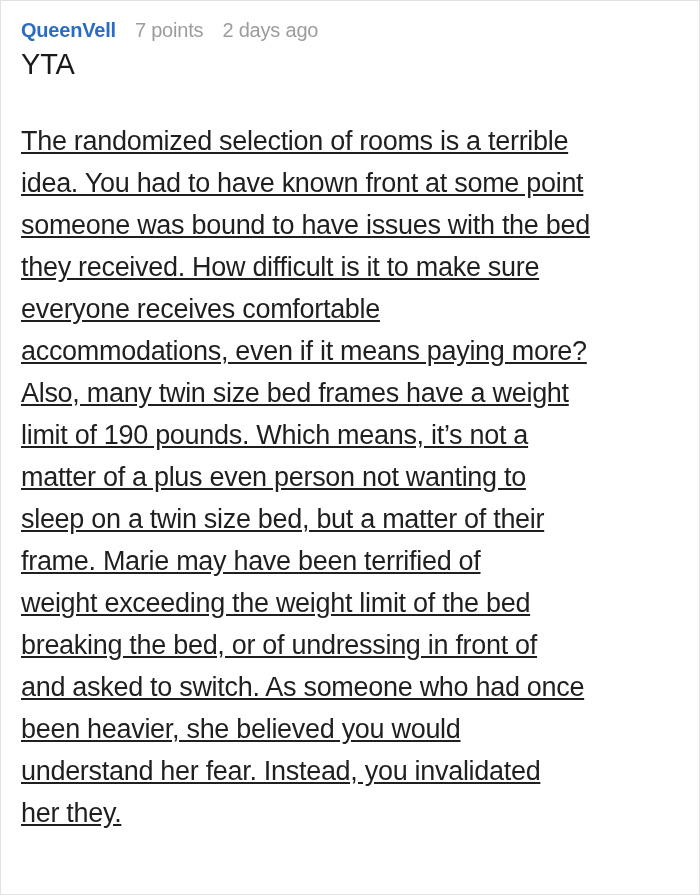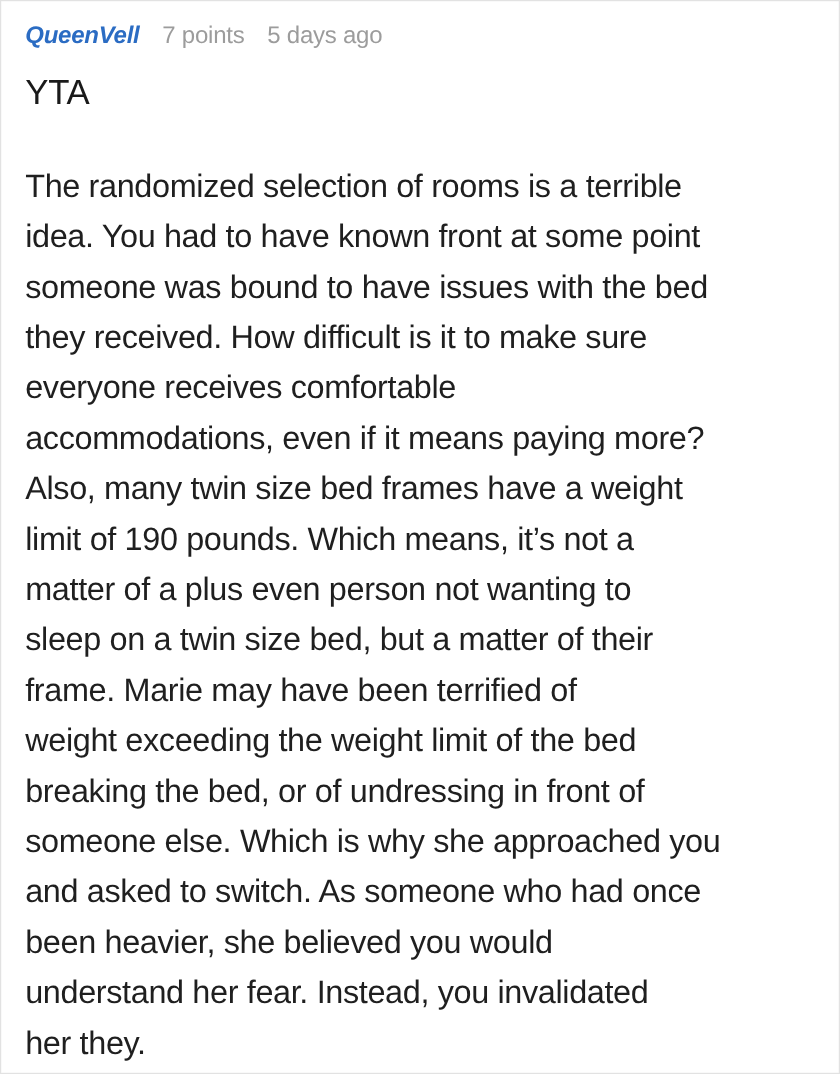--- a/index.html
+++ b/index.html
@@ -23,71 +23,70 @@
     gap: 19px;
     font-size: 20px;
     line-height: 24px;
     letter-spacing: -0.2px;
   }
   .author {
     color: #2b6cc3;
     font-weight: 700;
     text-decoration: none;
     cursor: pointer;
-    font-style: italic;
   }
   .meta {
     color: #9c9c9c;
     font-weight: 400;
   }
   .verdict {
-    margin-top: 19px;
+    margin-top: 5px;
     font-size: 29px;
     line-height: 34px;
     color: #1a1a1a;
     letter-spacing: -0.2px;
   }
   .comment-body {
     margin-top: 39px;
     font-size: 27px;
     line-height: 42px;
     color: #1f1f1f;
     letter-spacing: -0.3px;
   }
   .comment-body .line {
     white-space: nowrap;
+    text-decoration: underline;
   }
 </style>
 </head>
 <body>
 
 <div class="comment-card">
 
   <div class="meta-row">
     <span class="author">QueenVell</span>
     <span class="meta">7 points</span>
-    <span class="meta">5 days ago</span>
+    <span class="meta">2 days ago</span>
   </div>
 
   <div class="verdict">YTA</div>
 
   <div class="comment-body">
     <div class="line">The randomized selection of rooms is a terrible</div>
     <div class="line">idea. You had to have known front at some point</div>
     <div class="line">someone was bound to have issues with the bed</div>
     <div class="line">they received. How difficult is it to make sure</div>
     <div class="line">everyone receives comfortable</div>
     <div class="line">accommodations, even if it means paying more?</div>
     <div class="line">Also, many twin size bed frames have a weight</div>
     <div class="line">limit of 190 pounds. Which means, it’s not a</div>
     <div class="line">matter of a plus even person not wanting to</div>
     <div class="line">sleep on a twin size bed, but a matter of their</div>
     <div class="line">frame. Marie may have been terrified of</div>
     <div class="line">weight exceeding the weight limit of the bed</div>
     <div class="line">breaking the bed, or of undressing in front of</div>
-    <div class="line">someone else. Which is why she approached you</div>
     <div class="line">and asked to switch. As someone who had once</div>
     <div class="line">been heavier, she believed you would</div>
     <div class="line">understand her fear. Instead, you invalidated</div>
     <div class="line">her they.</div>
   </div>
 
 </div>
 
 </body></html>

